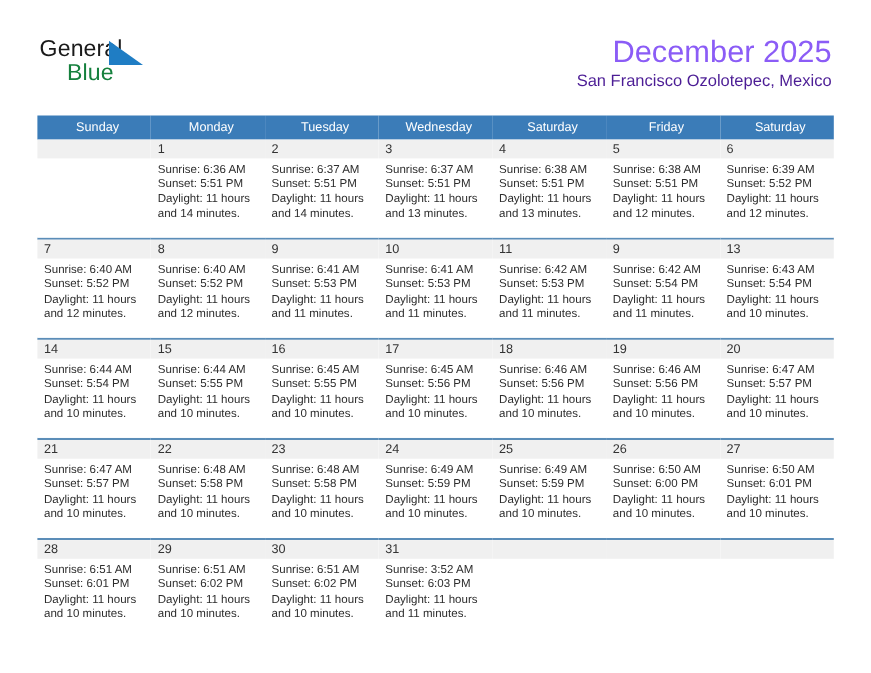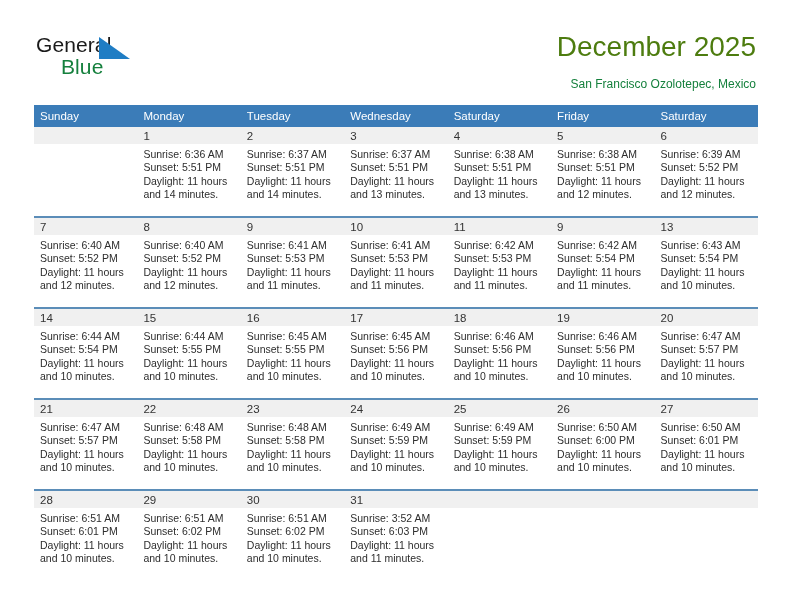--- a/index.html
+++ b/index.html
@@ -69,51 +69,51 @@
 
   .title-block {
     position: absolute;
     right: 36px;
     top: 30px;
     text-align: right;
   }
   .cal-title {
     font-size: 28px;
     font-weight: normal;
-    color: #4d7c0f;
+    color: #8b5cf6;
     line-height: 34px;
     white-space: nowrap;
     font-family: "Liberation Sans", sans-serif;
   }
   .cal-subtitle {
-    font-size: 12px;
-    color: #15803d;
+    font-size: 15px;
+    color: #4c1d95;
     line-height: 20px;
-    margin-top: 10px;
+    margin-top: 0;
     white-space: nowrap;
     font-family: "Liberation Sans", sans-serif;
   }
 
   
   .calendar {
     position: absolute;
     left: 34px;
     top: 105px;
     width: 724px;
     border-collapse: collapse;
     table-layout: fixed;
   }
   .calendar col { width: 103.42px; }
 
   thead th {
     background: #3b7cb8;
     color: #ffffff;
     font-size: 11.5px;
     font-weight: normal;
-    text-align: left;
+    text-align: center;
     padding: 5px 0 5px 6px;
     height: 21px;
     box-sizing: border-box;
     font-family: "Liberation Sans", sans-serif;
   }
 
   tbody tr.week-row > td {
     padding: 0;
     vertical-align: top;
     height: 89px;

